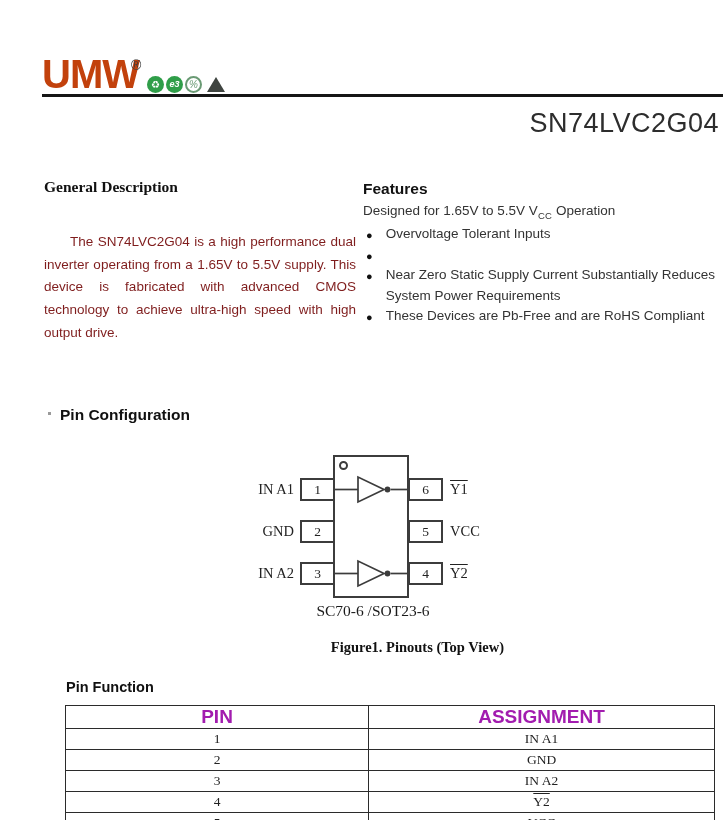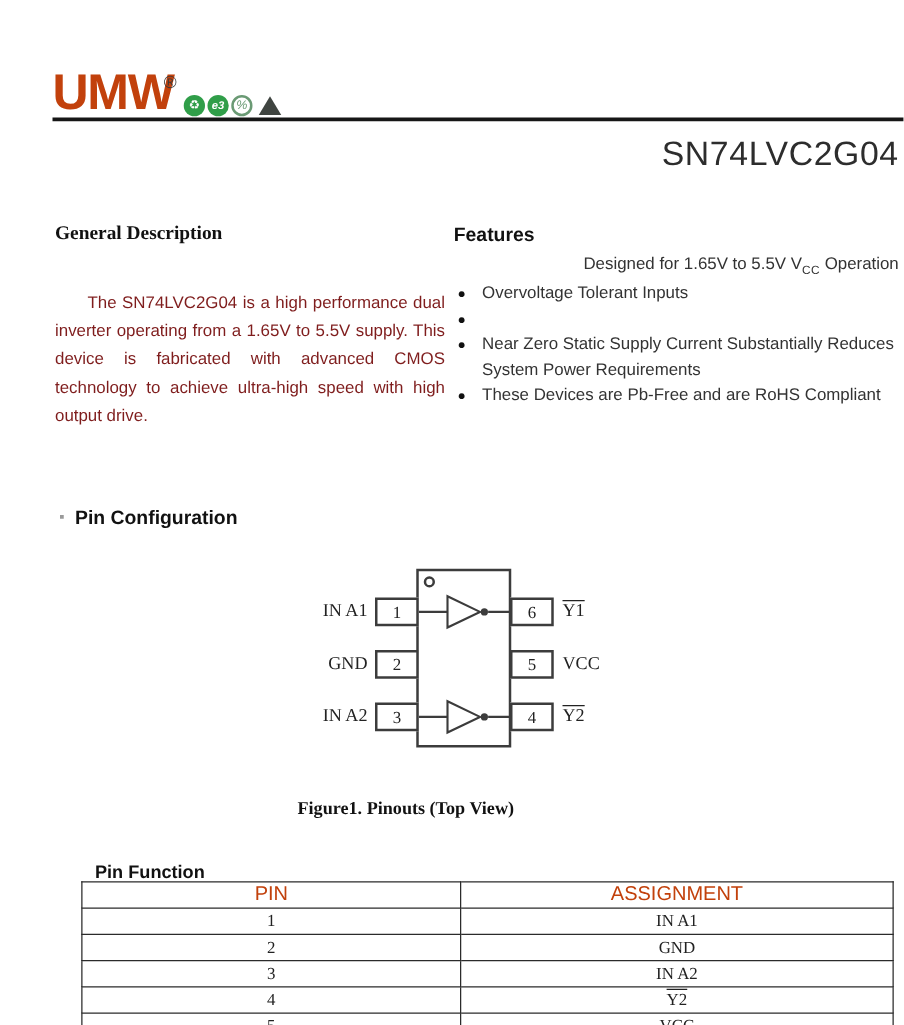--- a/index.html
+++ b/index.html
@@ -52,21 +52,21 @@
   
   .gd-title { position:absolute; left:44px; top:178px;font-family:Liberation Serif, serif; }
   .gd-body {
     position:absolute; left:44px; top:203px; width:312px;
     font-size:13.5px; line-height:22.7px; text-align:justify;
     text-indent:26px; color:#7f1d1d;margin-top:28px;
   }
 
   
   .ft-title { position:absolute; left:363px; top:180px; }
-  .ft-intro { position:absolute; left:363px; top:203px; width:356px; font-size:13.5px; color:#333;text-align:right; }
+  .ft-intro { position:absolute; left:363px; top:203px; width:356px; font-size:13.5px; color:#333; }
   .ft-sub { font-size:9.5px; position:relative; top:4px; letter-spacing:0.3px; }
   .ft-list { position:absolute; left:366px; top:224px; width:352px; list-style:none; }
   .ft-item { display:flex; font-size:13.5px; line-height:20.6px; color:#333; }
   .ft-bullet { font-size:11px; margin-right:13px; position:relative; top:1px; color:#111; }
 
   
   .pc-dot { position:absolute; left:48px; top:412px; width:3px; height:3px; background:#9a9a9a; }
   .pc-title { position:absolute; left:60px; top:406px; }
 
   .diagram { position:absolute; left:0; top:0; width:723px; height:820px; pointer-events:none; }
@@ -96,35 +96,35 @@
   .pl-left { left:200px; width:94px; text-align:right; }
   .pl-right { left:450px; width:80px; text-align:left; }
   .overlined { text-decoration:overline; }
   .inverter-svg { position:absolute; left:300px; top:450px; }
 
   .pkg-label {
     position:absolute; left:260px; top:602px; width:226px; text-align:center;
     font-family:"Liberation Serif", serif; font-size:15.5px; color:#1a1a1a;
   }
   .fig-caption {
-    position:absolute; left:238px; top:639px; width:266px; text-align:left;
+    position:absolute; left:238px; top:639px; width:266px; text-align:right;
     font-family:"Liberation Serif", serif; font-size:14.5px; font-weight:700; color:#111;
   }
 
   
-  .pf-title { position:absolute; left:76px; top:679px; font-size:14.5px;margin-top:11px; }
+  .pf-title { position:absolute; left:66px; top:679px; font-size:14.5px; }
   .pf-table {
     position:absolute; left:65px; top:705px; width:650px;
     border-collapse:collapse;
   }
   .pf-table th, .pf-table td {
     border:1.5px solid #2b2b2b; text-align:center; padding:0; height:21px;
   }
   .pf-table th {
-    font-family:"Liberation Sans", sans-serif; font-size:16px; font-weight:400; color:#c2410c;
+    font-family:"Liberation Sans", sans-serif; font-size:19px; font-weight:700; color:#a21caf;
   }
   .pf-table td {
     font-family:"Liberation Serif", serif; font-size:13.5px; color:#222;
   }
   .col-pin { width:46.7%; }
   .col-asg { width:53.3%; }
 </style>
 </head>
 <body>
 
@@ -192,20 +192,21 @@
     <div class="pin-box r pb-y3">4</div>
 
     <div class="pin-label pl-left pb-y1">IN A1</div>
     <div class="pin-label pl-left pb-y2">GND</div>
     <div class="pin-label pl-left pb-y3">IN A2</div>
     <div class="pin-label pl-right pb-y1 overlined">Y1</div>
     <div class="pin-label pl-right pb-y2">VCC</div>
     <div class="pin-label pl-right pb-y3 overlined">Y2</div>
   </div>
 
+  <div class="pkg-label">SC70-6 /SOT23-6</div>
   <div class="fig-caption">Figure1. Pinouts (Top View)</div>
 
   <div class="h-sans pf-title">Pin Function</div>
   <table class="pf-table">
     <thead>
       <tr>
         <th class="col-pin">PIN</th>
         <th class="col-asg">ASSIGNMENT</th>
       </tr>
     </thead>

